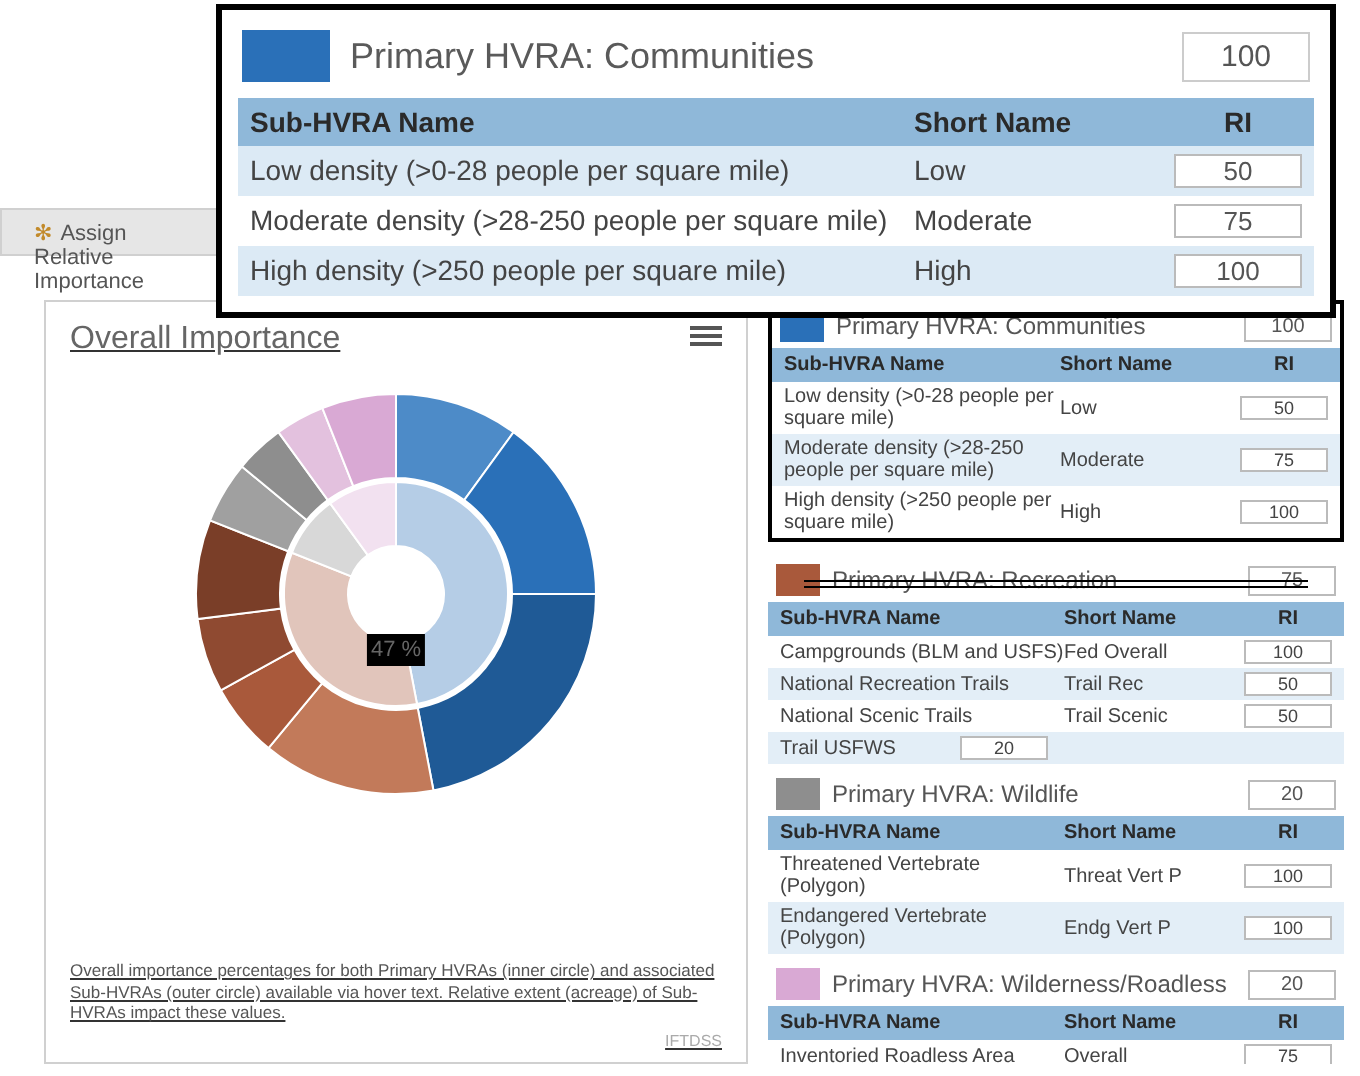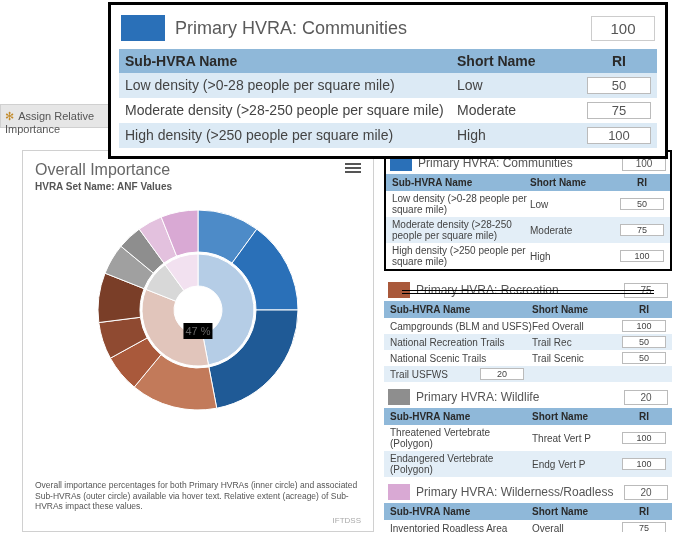--- a/index.html
+++ b/index.html
@@ -13,28 +13,28 @@
   .zoom-ri { width: 64px; text-align: center; font-size: 15px; border: 1px solid #ccc; padding: 3px 0; color: #555; background:#fff; }
   .zoom-subhdr { display: flex; background: #8fb8d9; font-size: 14px; font-weight: bold; color: #2a2a2a; padding: 4px 6px; margin-top:4px; }
   .zoom-col1 { flex: 1; }
   .zoom-col2 { width: 130px; }
   .zoom-col3 { width: 64px; text-align: center; }
   .zoom-row { display: flex; padding: 4px 6px; font-size: 14px; color: #444; }
   .zoom-row:nth-child(odd) { background: #dceaf5; }
   .zoom-row .rv { width: 64px; text-align: center; border: 1px solid #bbb; background:#fff; color:#555; font-size:13px; }
 
   
-  .page-stub { position:absolute; top:104px; left:0; width:112px; height:24px; background:#e6e6e6; border:1px solid #d0d0d0; font-size:11px; color:#555; padding:5px 4px; z-index:1;}
+  .page-stub { position:absolute; top:104px; left:0; width:112px; height:24px; background:#e6e6e6; border:1px solid #d0d0d0; font-size:11px; color:#555; padding:5px 16px; z-index:1;}
   .page-stub:before { content:"✻"; color:#c28a2a; margin-right:4px; }
 
   
   .main { position:absolute; top:150px; left:22px; right:8px; bottom:6px; display:flex; gap:10px; }
 
   
-  .card { width: 352px; border:1px solid #d0d0d0; background:#fff; padding:10px 12px 6px 12px; position:relative; display:flex; flex-direction:column; }
+  .card { width: 352px; border:1px solid #d0d0d0; background:#fff; padding:10px 12px 6px 12px; position:relative; display:flex; flex-direction:column;text-decoration:underline; }
   .card-title { font-size:16px; color:#666; }
   .card-sub { font-size:10px; font-weight:bold; color:#555; margin-top:2px; }
   .menu-icon { position:absolute; top:10px; right:12px; width:16px; height:14px; cursor:pointer; }
   .menu-icon span { display:block; height:2px; background:#555; margin:2px 0; }
   .chart-area { flex:1; position:relative; margin-top:8px; }
   .donut-wrap { position:absolute; top:0; left:50%; transform:translateX(-50%); }
   .center-label { position:absolute; top:50%; left:50%; transform:translate(-50%,-50%); font-size:11px; color:#666; background:#000000; padding:2px; }
   .legend { display:flex; flex-wrap:wrap; gap:4px 18px; margin-top:6px; font-size:10px; color:#333; justify-content:center; }
   .legend-item { display:flex; align-items:center; gap:4px; min-width:100px;}
   .lg-dot { width:8px; height:8px; border-radius:50%; }
@@ -100,21 +100,20 @@
 
 <div class="main">
 
   <div class="card">
     <div class="menu-icon">
         <span></span>
         <span></span>
         <span></span>
       </div>
     <div class="card-title">Overall Importance</div>
-    <div class="card-sub">HVRA Set Name: ANF Values</div>
     <div class="chart-area">
       <div class="donut-wrap">
         <svg id="donut" width="220" height="220" viewBox="-110 -110 220 220">
             <path d="M 3.429011037612589e-15 -56 A 56 56 0 0 1 10.493353616800597 55.00808604080656 L 4.497151550057398 23.574894017488525 A 24 24 0 0 0 1.4695761589768238e-15 -24 Z" fill="#2a70b8" fill-opacity="0.35" stroke="#fff" stroke-width="1"></path>
             <path d="M 10.493353616800597 55.00808604080656 A 56 56 0 0 1 -52.06748320974208 -20.614974950341963 L -22.314635661318036 -8.83498926443227 A 24 24 0 0 0 4.497151550057398 23.574894017488525 Z" fill="#a9593b" fill-opacity="0.35" stroke="#fff" stroke-width="1"></path>
             <path d="M -52.06748320974208 -20.614974950341963 A 56 56 0 0 1 -32.9159741283785 -45.30495168499705 L -14.106846055019357 -19.416407864998735 A 24 24 0 0 0 -22.314635661318036 -8.83498926443227 Z" fill="#8e8e8e" fill-opacity="0.35" stroke="#fff" stroke-width="1"></path>
             <path d="M -32.9159741283785 -45.30495168499705 A 56 56 0 0 1 -1.0287033112837767e-14 -56 L -4.408728476930472e-15 -24 A 24 24 0 0 0 -14.106846055019357 -19.416407864998735 Z" fill="#d9a9d4" fill-opacity="0.35" stroke="#fff" stroke-width="1"></path>
             <path d="M 6.123233995736766e-15 -100 A 100 100 0 0 1 58.778525229247315 -80.90169943749474 L 34.09154463296344 -46.92298567374695 A 58 58 0 0 0 3.5514757175273244e-15 -58 Z" fill="#4d8bc8" stroke="#fff" stroke-width="1"></path>
             <path d="M 58.778525229247315 -80.90169943749474 A 100 100 0 0 1 100 0 L 58 0 A 58 58 0 0 0 34.09154463296344 -46.92298567374695 Z" fill="#2a70b8" stroke="#fff" stroke-width="1"></path>
             <path d="M 100 0 A 100 100 0 0 1 18.738131458572475 98.22872507286885 L 10.868116245972034 56.97266054226394 A 58 58 0 0 0 58 0 Z" fill="#1f5a96" stroke="#fff" stroke-width="1"></path>

